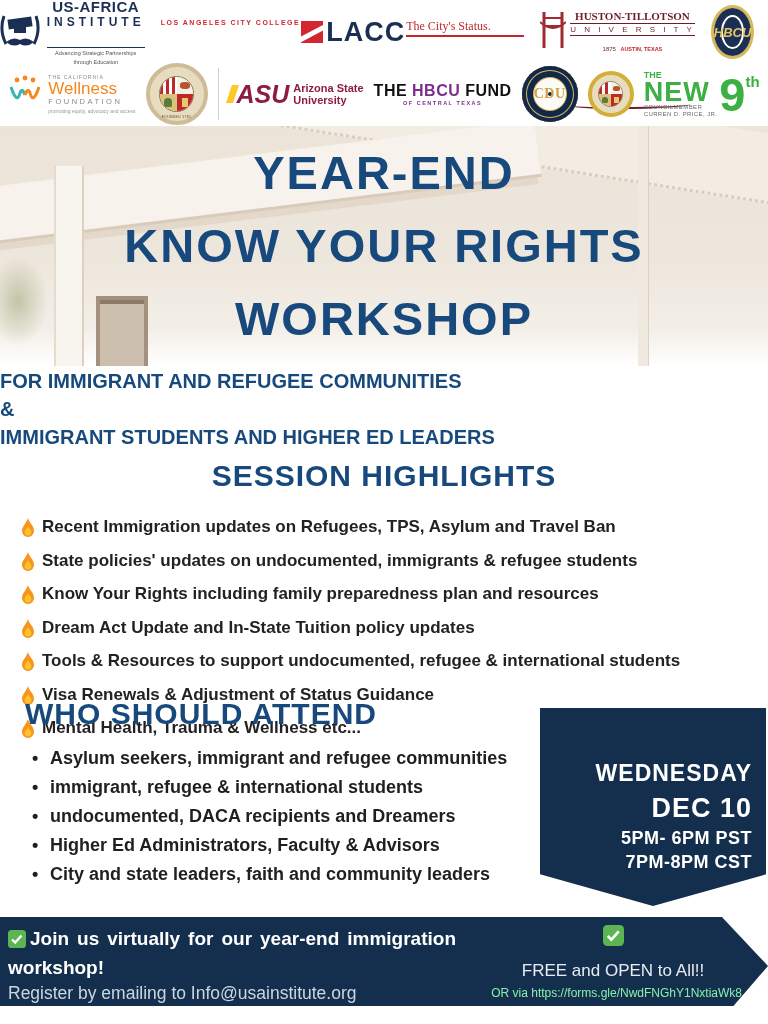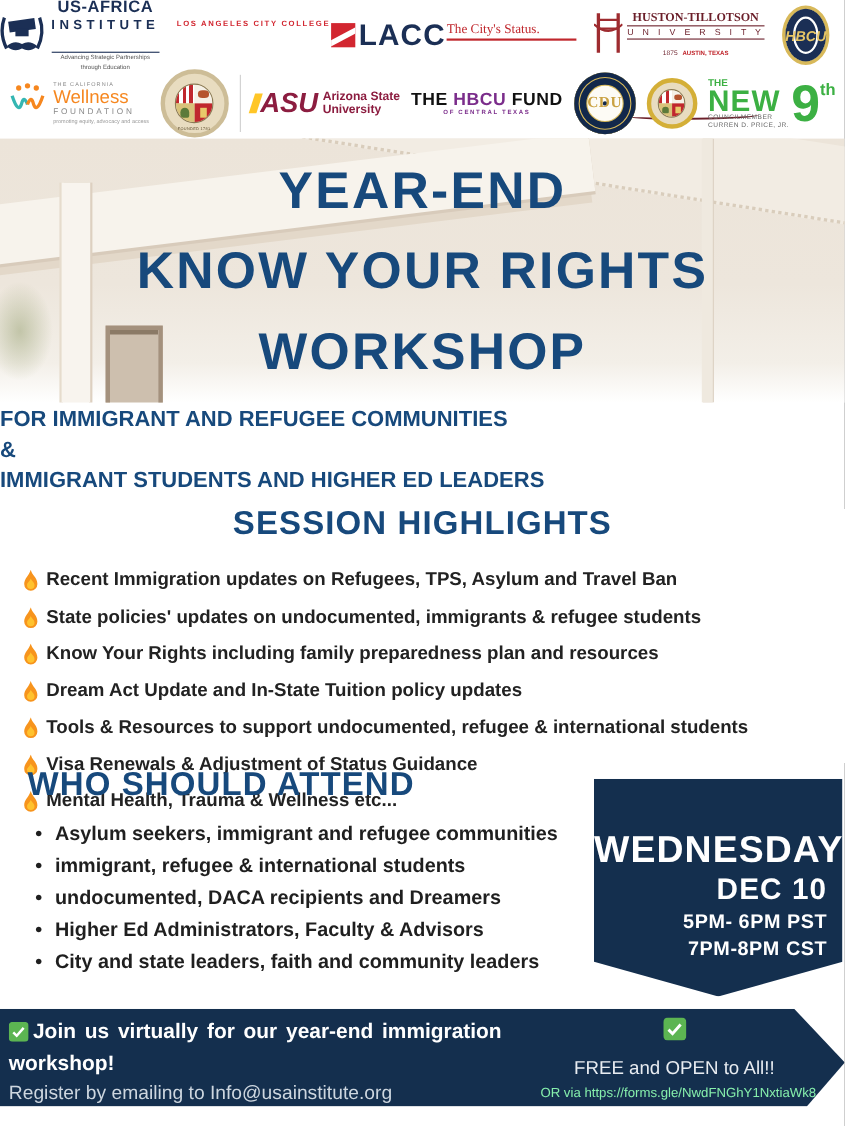--- a/index.html
+++ b/index.html
@@ -122,21 +122,21 @@
 
   
   .who-heading { position:absolute; top:697px; left:25px; color:#17497c; font-weight:800; font-size:30px; letter-spacing:1px; }
   .who-list { position:absolute; top:744px; left:32px; width:505px; list-style:none; }
   .who-list li { font-size:18px; font-weight:700; color:#1f1f1f; line-height:29px; padding-left:18px; position:relative; }
   .who-list li::before { content:"•"; position:absolute; left:0; color:#1f1f1f; }
 
   
   .badge { position:absolute; left:540px; top:708px; width:226px; height:198px; background:#142f4e;
            clip-path:polygon(0 0,100% 0,100% 84%,50% 100%,0 84%); color:#ffffff; text-align:right; padding:48px 14px 0 0; }
-  .badge .day { font-size:34px; font-weight:800; letter-spacing:1px; line-height:34px; }
+  .badge .day { font-size:23px; font-weight:800; letter-spacing:1px; line-height:34px; }
   .badge .date { font-size:27px; font-weight:800; letter-spacing:1px; line-height:36px; }
   .badge .time { font-size:18px; font-weight:700; line-height:24px; letter-spacing:.5px; }
 
   
   .bar { position:absolute; left:0; top:917px; width:768px; height:89px; background:#142f4e;
          clip-path:polygon(0 0,94% 0,100% 55%,95.5% 100%,0 100%); color:#fff; }
   .bar-left { position:absolute; left:8px; top:9px; width:448px; }
   .bar-left .join { font-size:19px; font-weight:800; line-height:26px; text-align:justify; text-align-last:left; color:#ffffff; }
   .bar-left .register { font-size:17.5px; font-weight:400; color:#cdd6df; margin-top:2px; }
   .bar-right { position:absolute; left:468px; top:8px; width:290px; text-align:center; }

